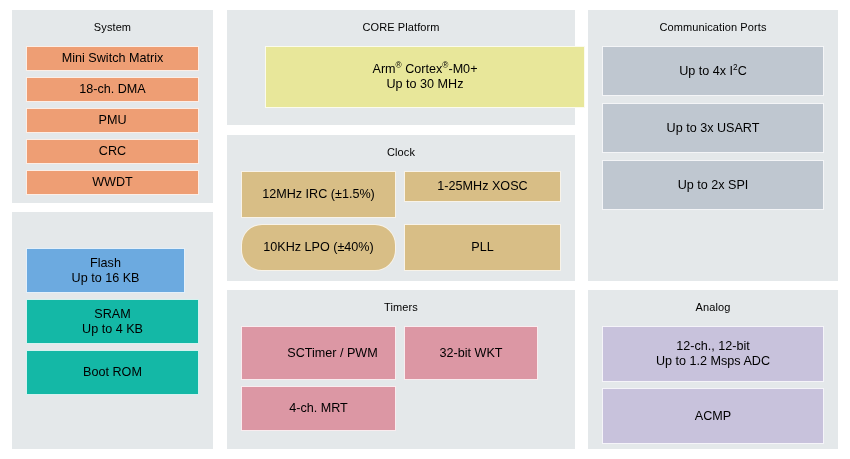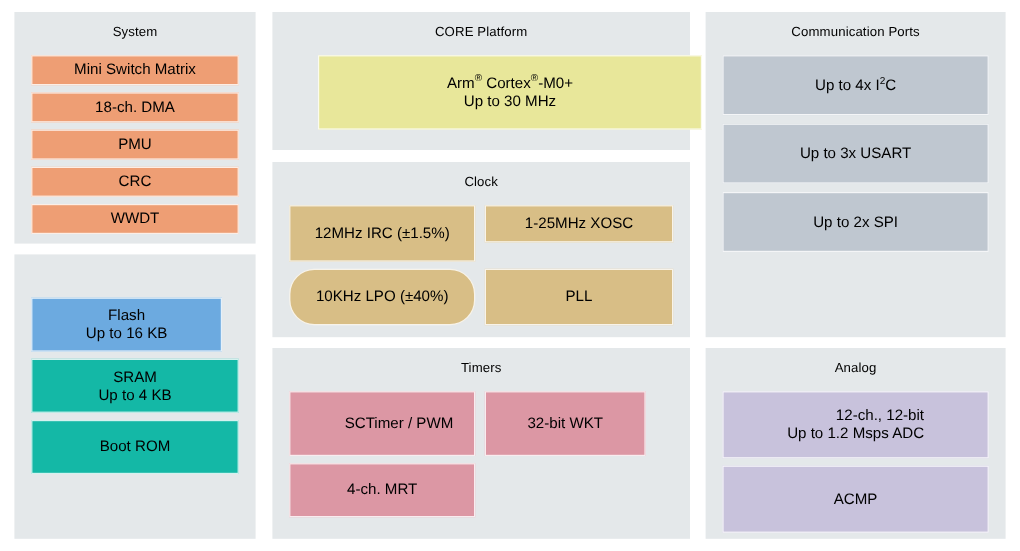--- a/index.html
+++ b/index.html
@@ -149,21 +149,21 @@
       <span class="lbl">Up to 3x USART</span>
     </div>
     <div class="block" style="left:14px; top:150px; width:222px; height:50px; background:#bfc7d0;">
       <span class="lbl">Up to 2x SPI</span>
     </div>
   </div>
 
   <div class="panel" style="left:588px; top:290px; width:250px; height:159px;">
     <div class="panel-title" style="top:11px;">Analog</div>
 
-    <div class="block" style="left:14px; top:36px; width:222px; height:56px; background:#c8c2dc;text-align:right;">
+    <div class="block" style="left:14px; top:36px; width:222px; height:56px; background:#c8c2dc;">
       <span class="lbl">
         <span>12-ch., 12-bit</span><br>
         <span>Up to 1.2 Msps ADC</span>
       </span>
     </div>
     <div class="block" style="left:14px; top:98px; width:222px; height:56px; background:#c8c2dc;">
       <span class="lbl">ACMP</span>
     </div>
   </div>
 

